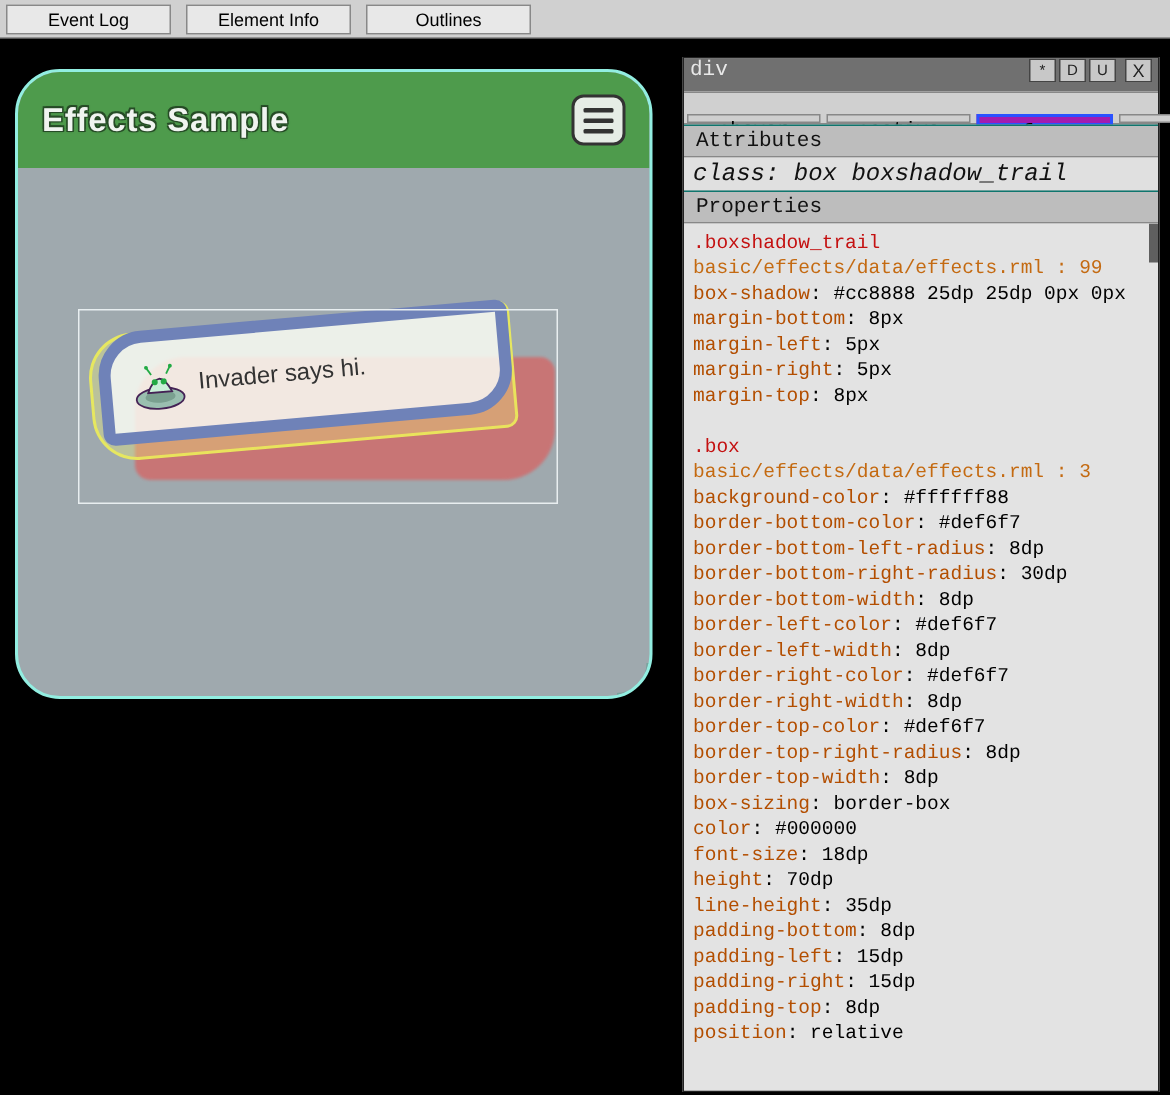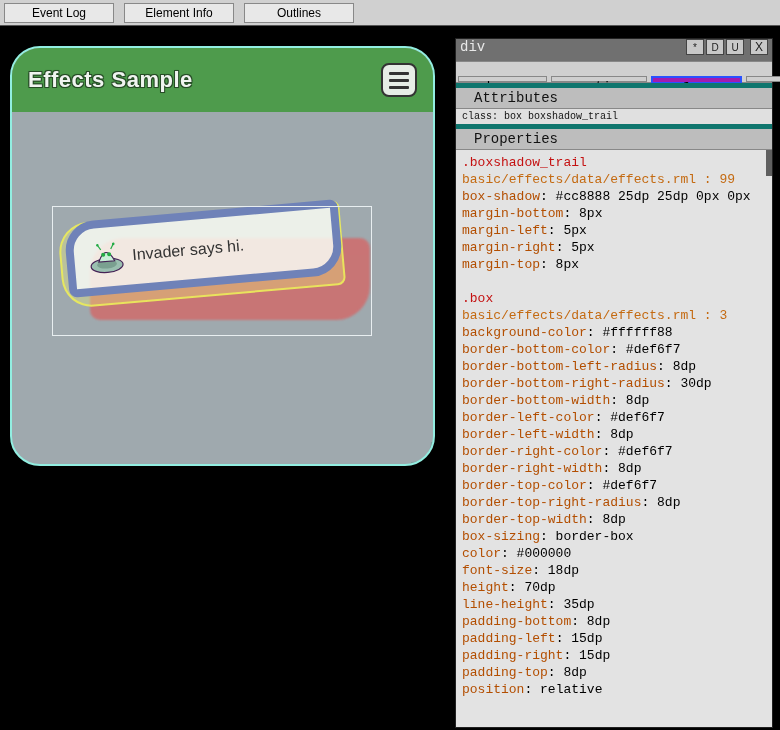--- a/index.html
+++ b/index.html
@@ -181,29 +181,30 @@
     border: 1px solid #888;
     margin: 14px 2px;
     background: #cfcfcf;
     font-size: 13px;
     cursor: pointer;
     color: #000;
   }
   .pseudo.active { border: 2px solid #2a52ff; background: #a21caf; }
   .section-hdr {
     background: #bdbdbd;
-    border-top: 5px solid #0f766e;
+    border-top: 1px solid #0f766e;
     border-bottom: 1px solid #888;
-    padding: 2px 18px;
+    padding: 2px 8px;
     font-size: 14px;
     color: #111;
   }
   .attr-row {
     padding: 2px 6px;
-    font-size: 10px;
+    font-style: italic;
+    font-size: 16px;
     color: #111;
     background: #e0e0e0;
   }
   .props-body {
     flex: 1;
     overflow-y: auto;
     background: #e3e3e3;
     padding: 4px 12px 4px 6px;
     position: relative;
   }

